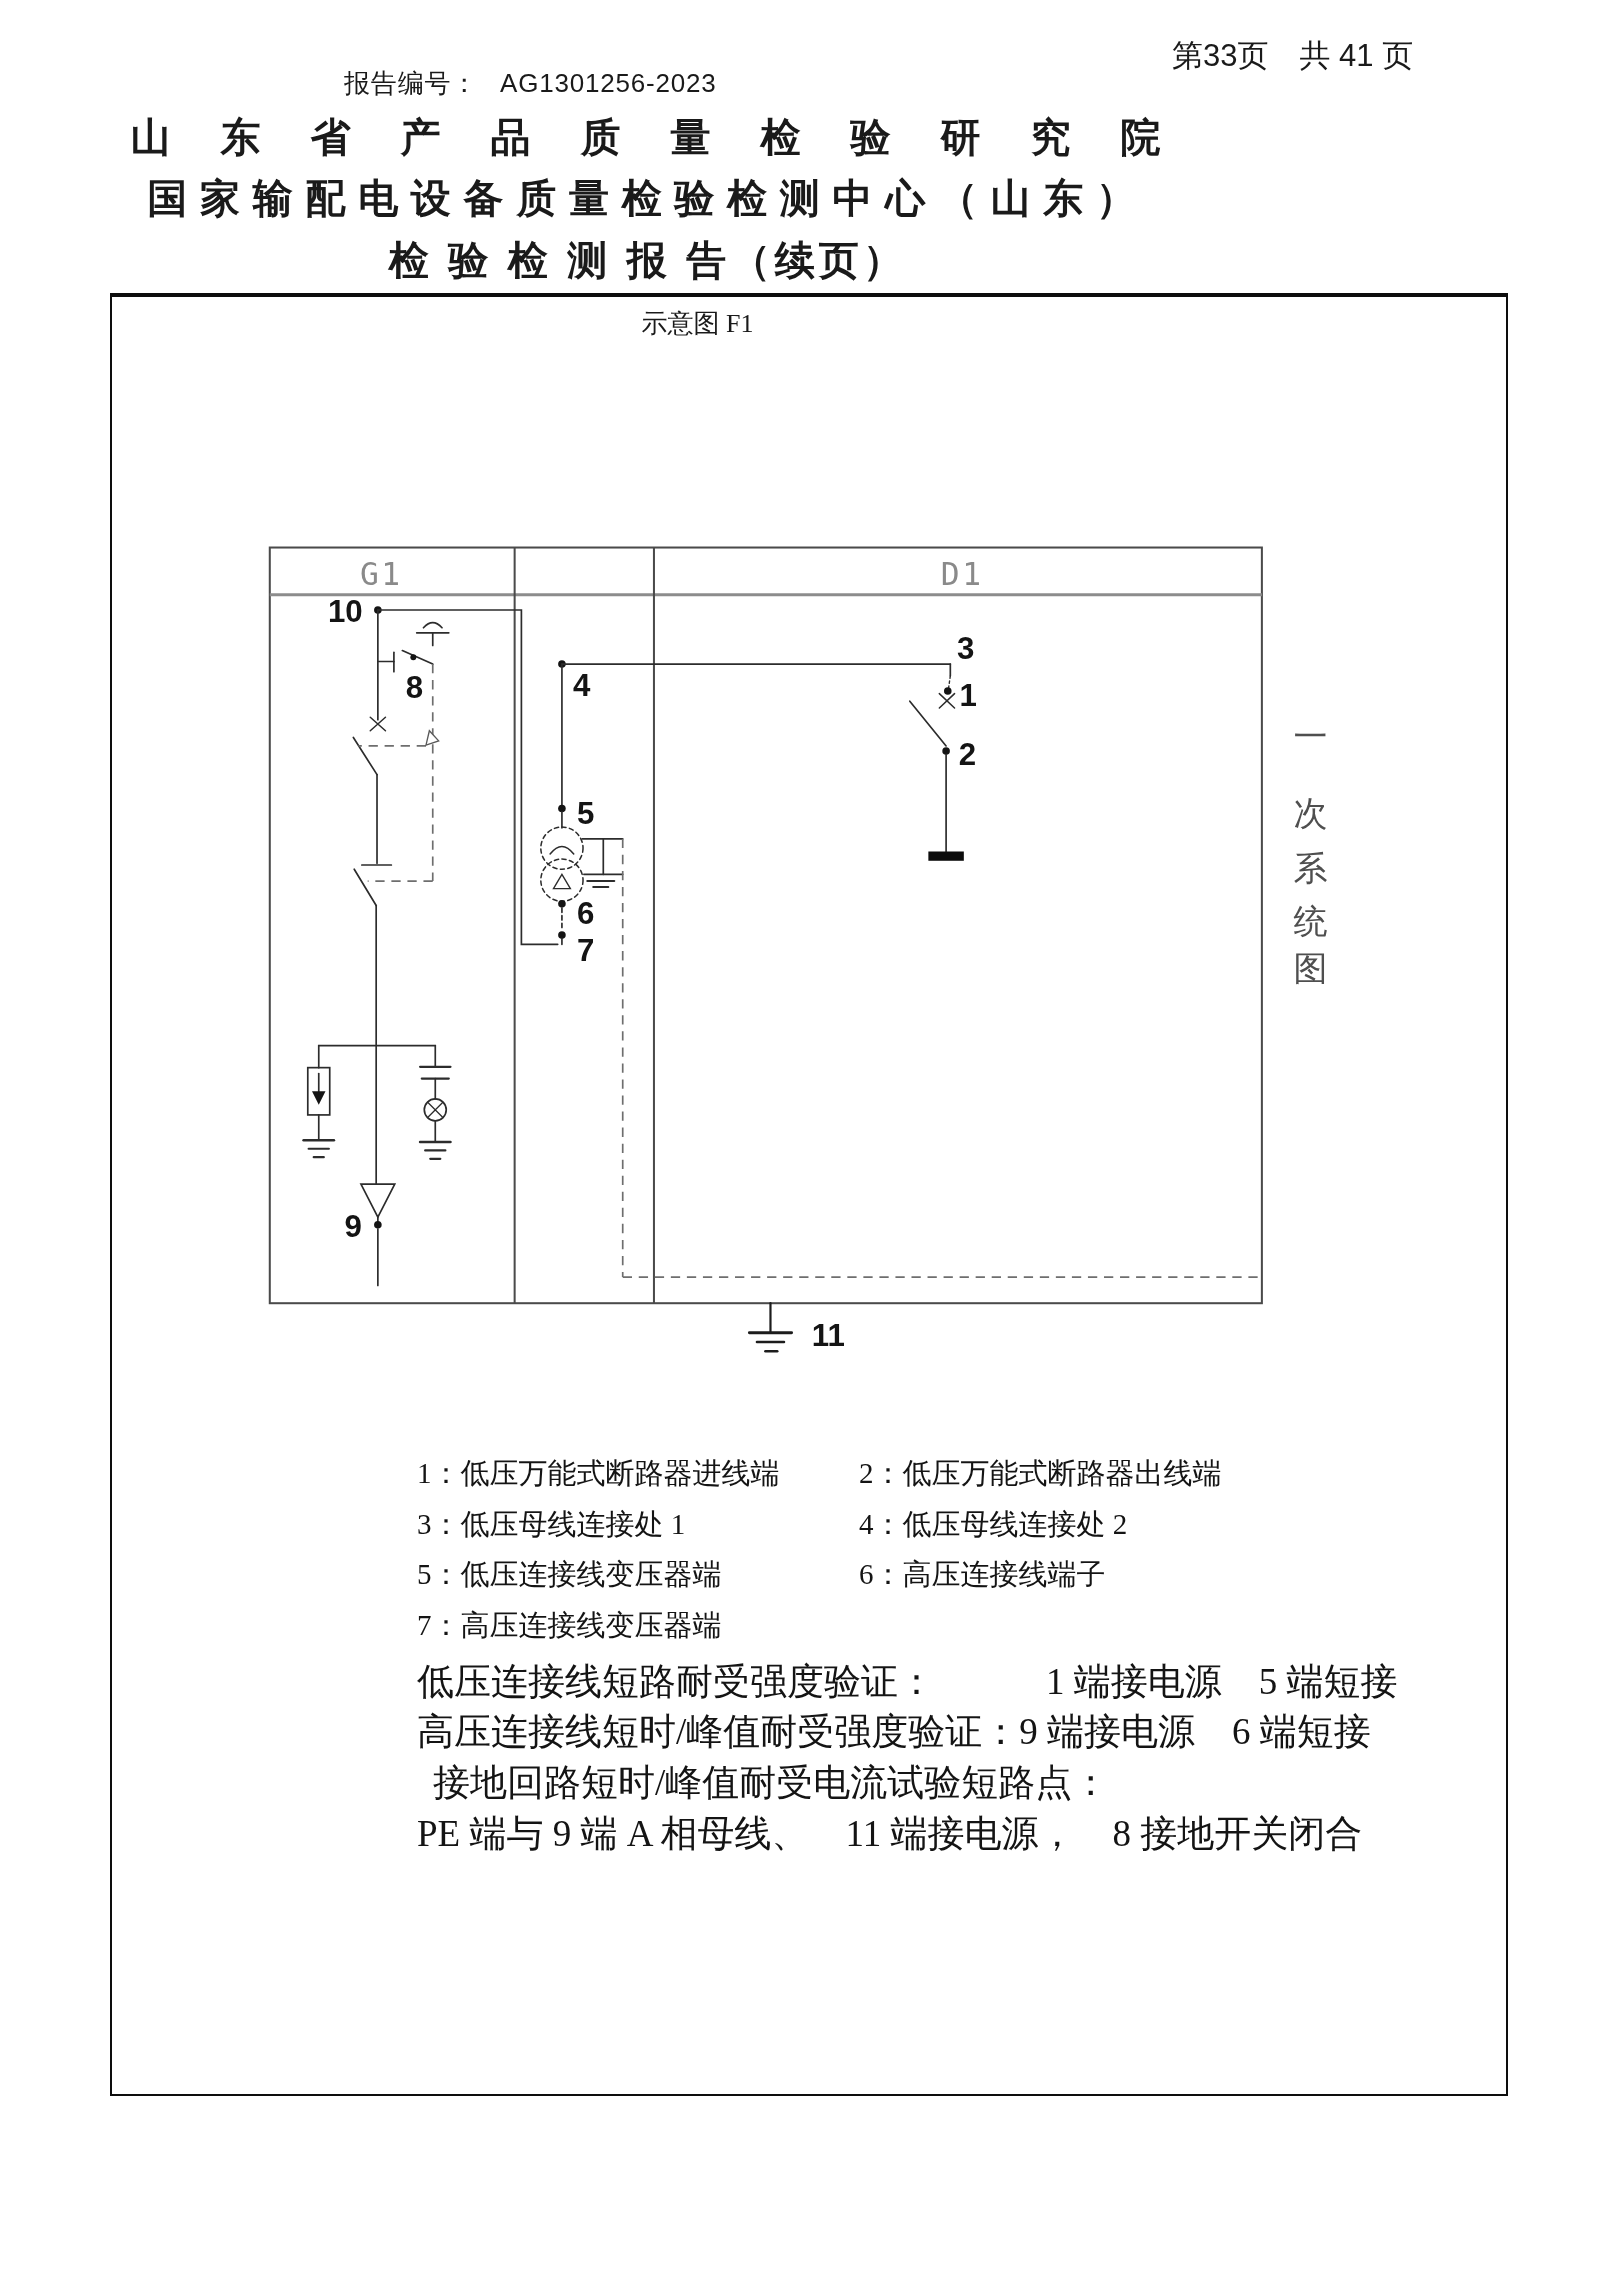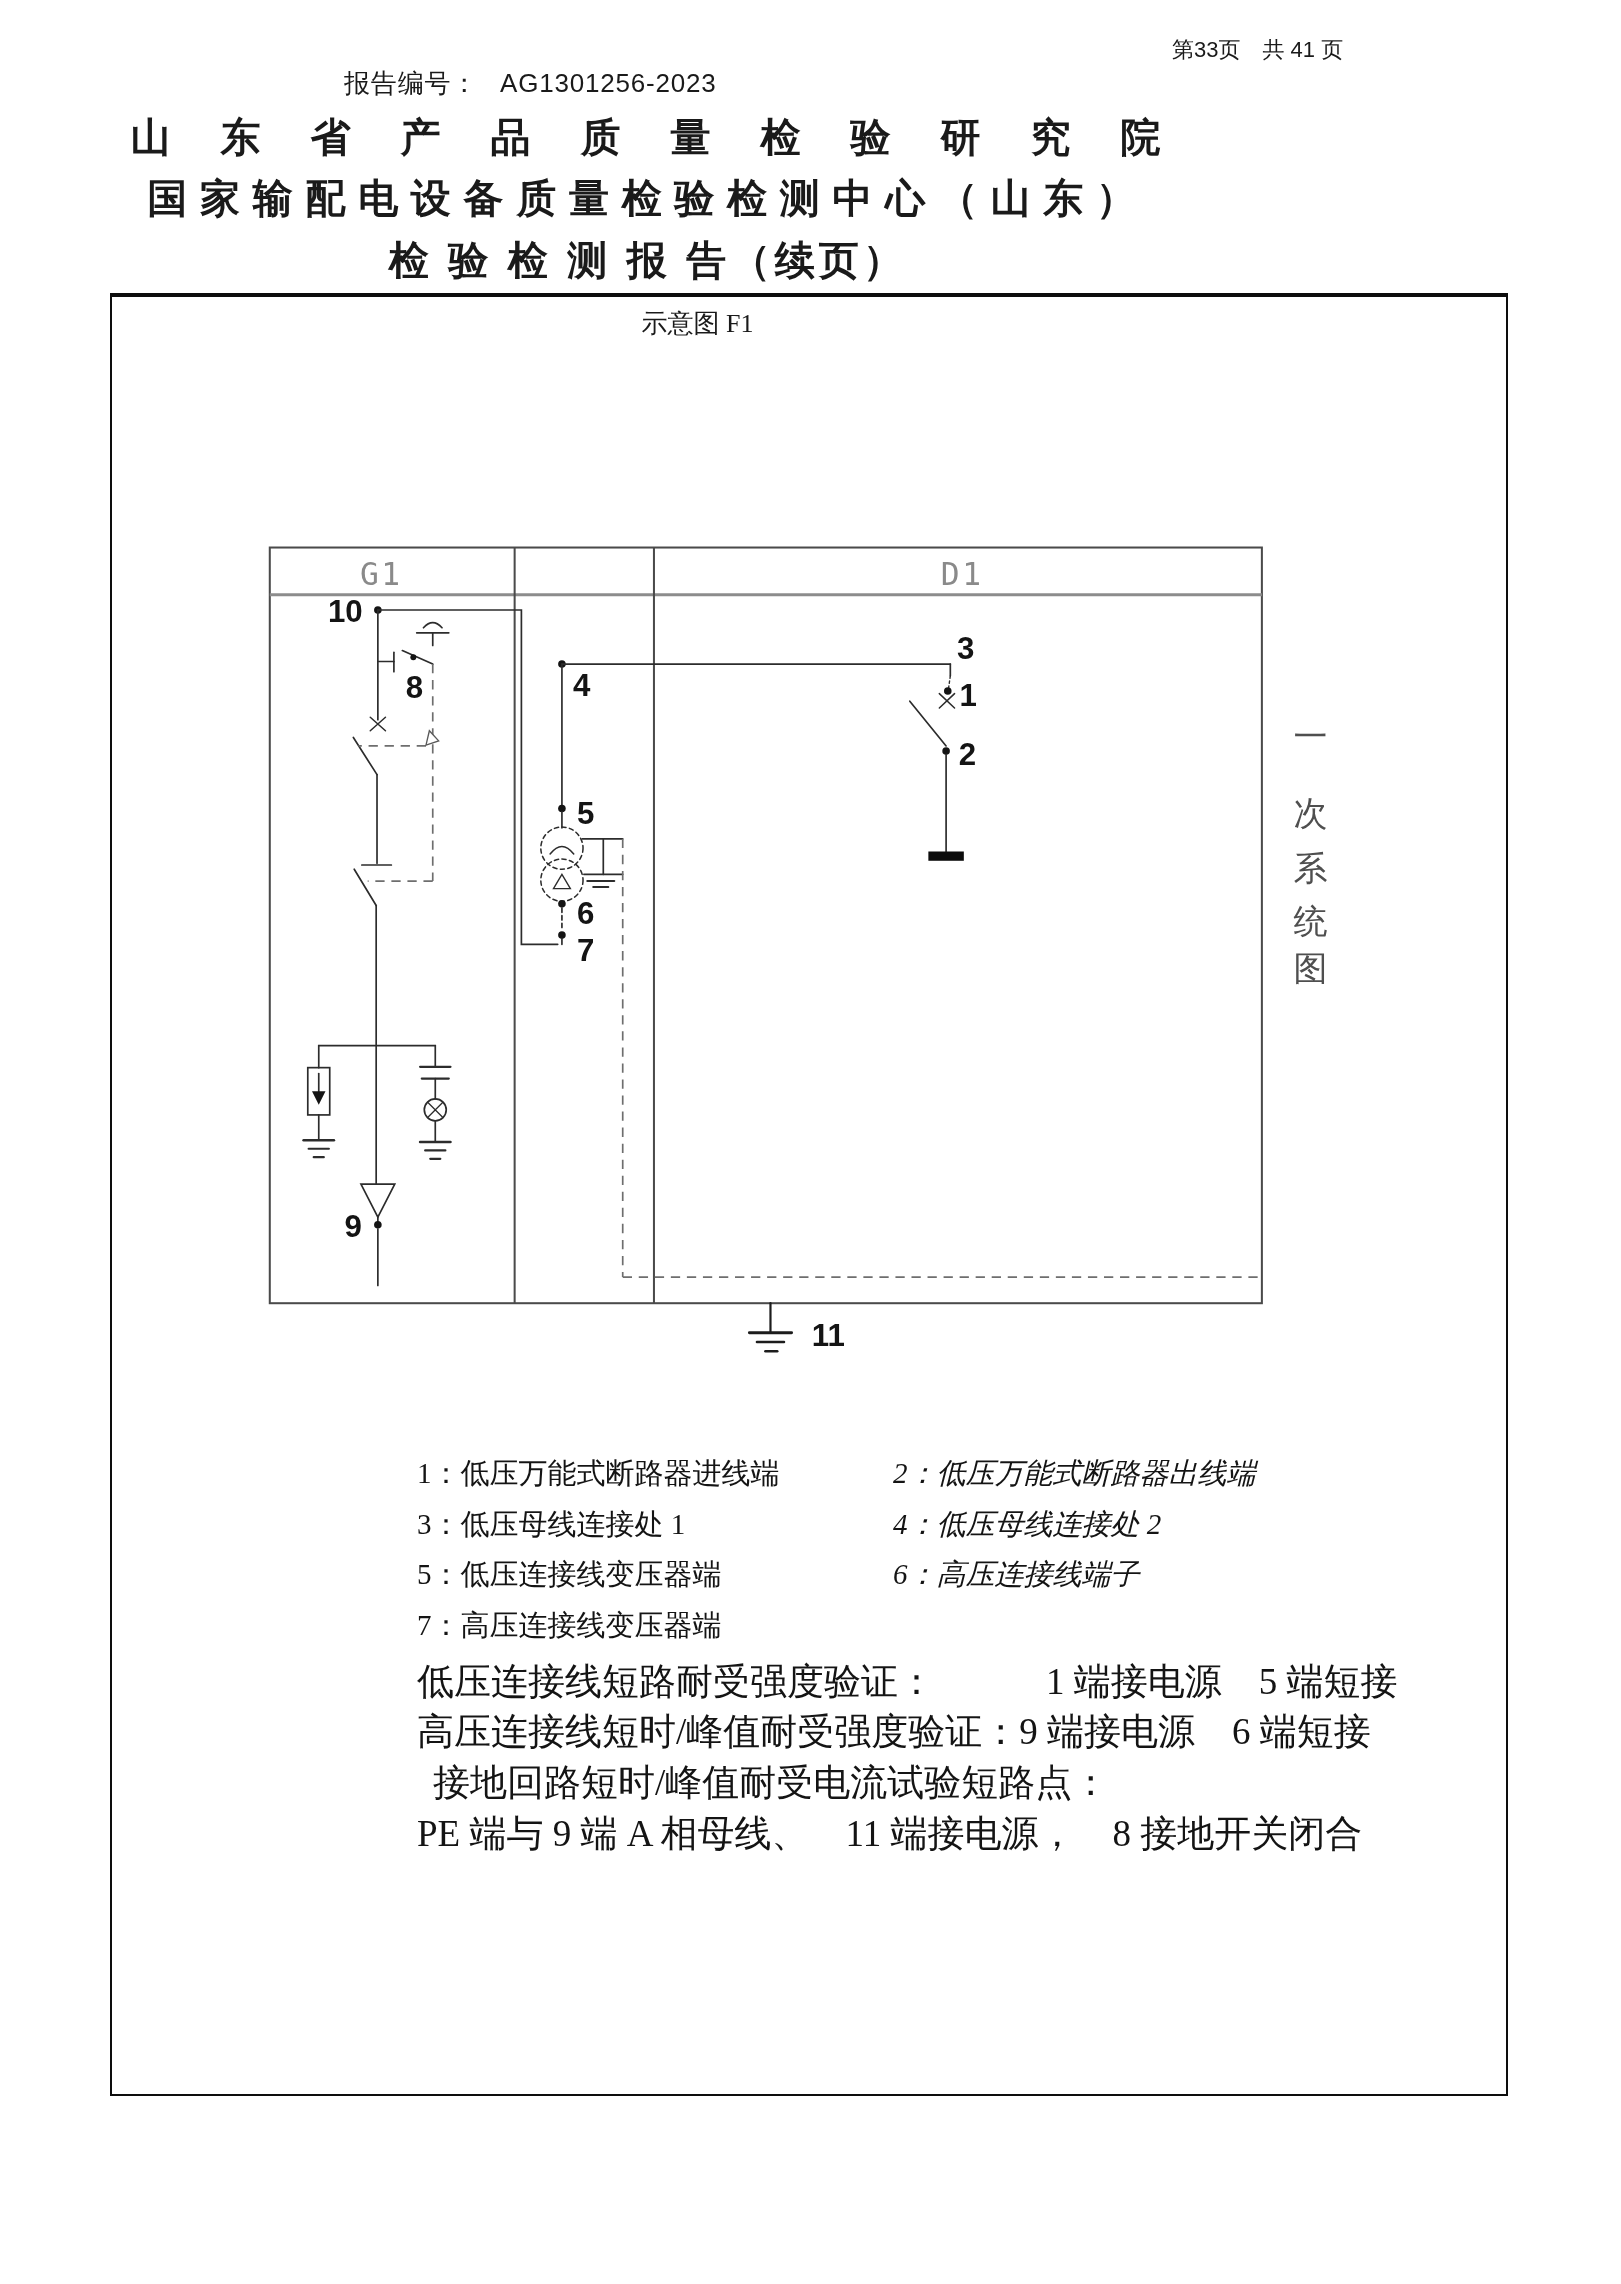--- a/index.html
+++ b/index.html
@@ -1,35 +1,35 @@
 <!DOCTYPE html>
 <html style="font-size:13.5px"><head>
 <meta charset="utf-8">
 <style>
   html,body{margin:0;padding:0;background:#ffffff;}
   body{position:relative;width:1621px;height:2284px;font-family:"Liberation Sans",sans-serif;color:#1a1a1a;overflow:hidden;}
   .abs{position:absolute;}
   
   .report-line{left:328px;top:35px;font-size:26px;letter-spacing:0.8px;white-space:pre;}
   .report-line .val{margin-left:22px;margin-top:17px;}
-  .page-info{left:1172px;top:35px;font-size:22px;white-space:pre;}
+  .page-info{left:1172px;top:35px;font-size:31px;white-space:pre;}
   
   .title{left:0;width:1296px;text-align:center;font-weight:700;white-space:pre;}
   .title1{top:110px;font-size:40px;letter-spacing:5px;}
   .title2{top:171px;font-size:40px;letter-spacing:12.7px;}
   .title3{top:233px;font-size:40px;letter-spacing:4.2px;}
   
   .frame{left:110px;top:293px;width:1394px;height:1797px;border:2.5px solid #0d0d0d;border-top-width:4.2px;}
   .fig-caption{left:0;width:1395px;top:306px;text-align:center;font-size:26px;font-family:"Liberation Serif","DejaVu Serif",serif;white-space:pre;}
   
   .side-label{left:1287px;top:719px;writing-mode:vertical-rl;font-size:34px;letter-spacing:52px;color:#4f4f4f;font-family:"Liberation Serif","DejaVu Serif",serif;}
   
   .legend-row{white-space:pre;font-size:29px;font-family:"Liberation Serif","DejaVu Serif",serif;color:#141414;}
   .lcol{left:417px;}
-  .rcol{left:893px;font-style:italic;}
+  .rcol{left:859px;}
   .note{left:417px;white-space:pre;font-size:37px;font-family:"Liberation Serif","DejaVu Serif",serif;color:#141414;}
   
   svg text{font-family:"Liberation Sans",sans-serif;font-weight:700;font-size:37px;fill:#141414;}
   svg text.panel-label{font-family:"DejaVu Sans Mono",monospace;font-weight:400;font-size:37px;fill:#8a8a8a;letter-spacing:3px;}
 </style>
 </head>
 <body>
 
 <div class="abs report-line">
   <span>报告编号：</span><span class="val">AG1301256-2023</span>

